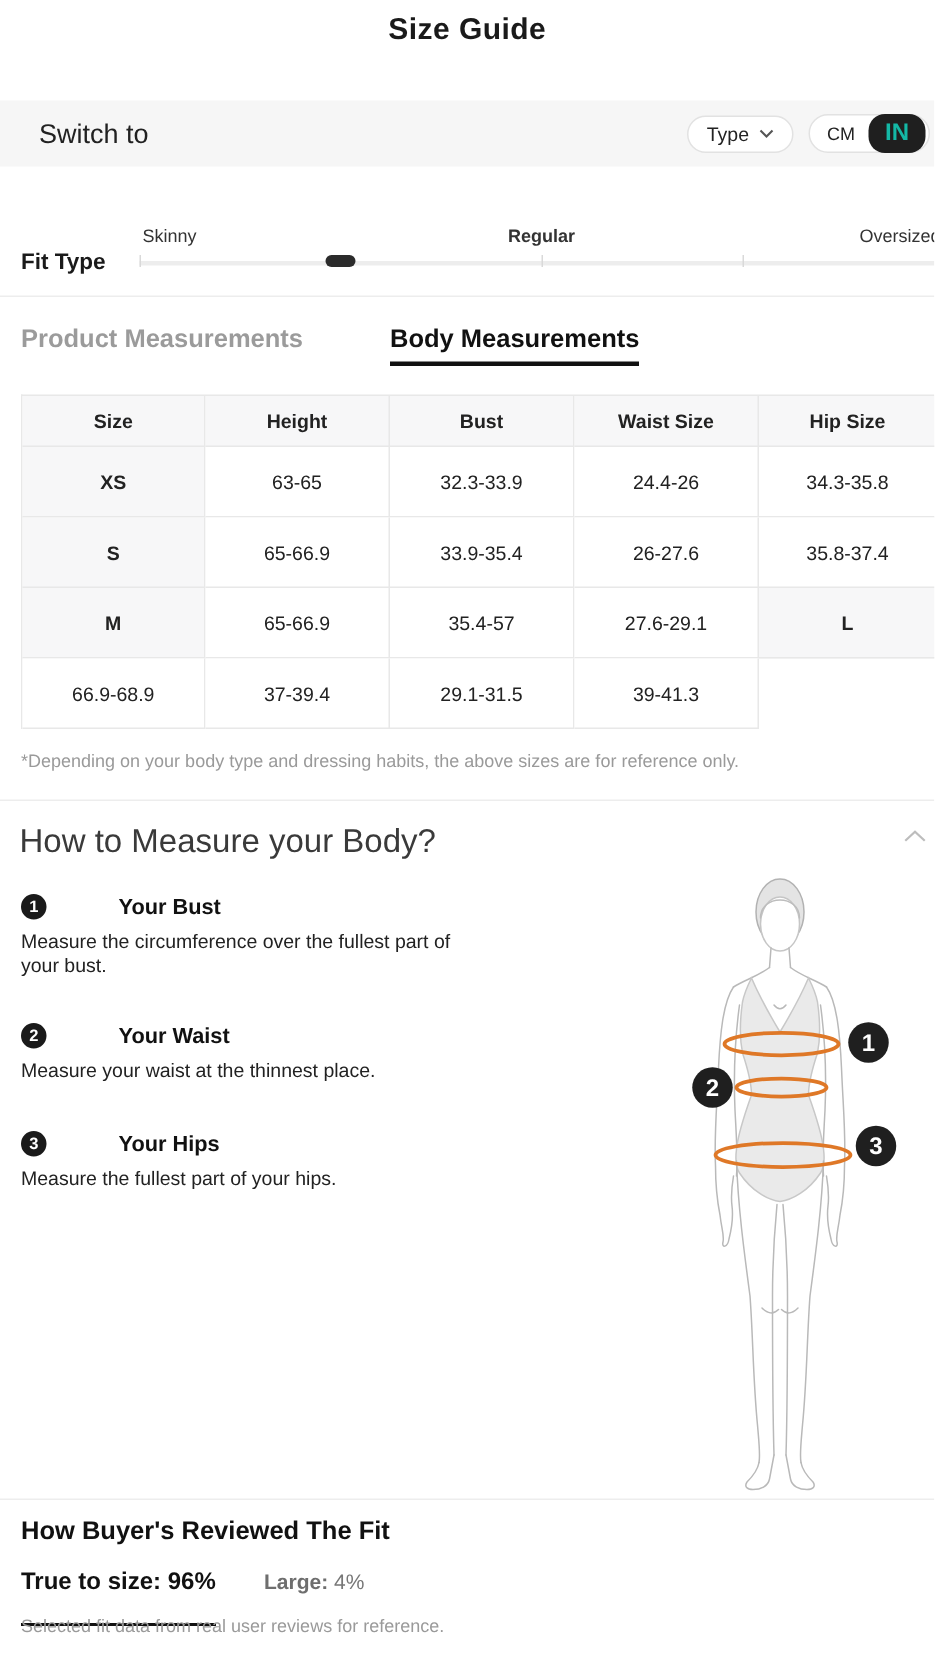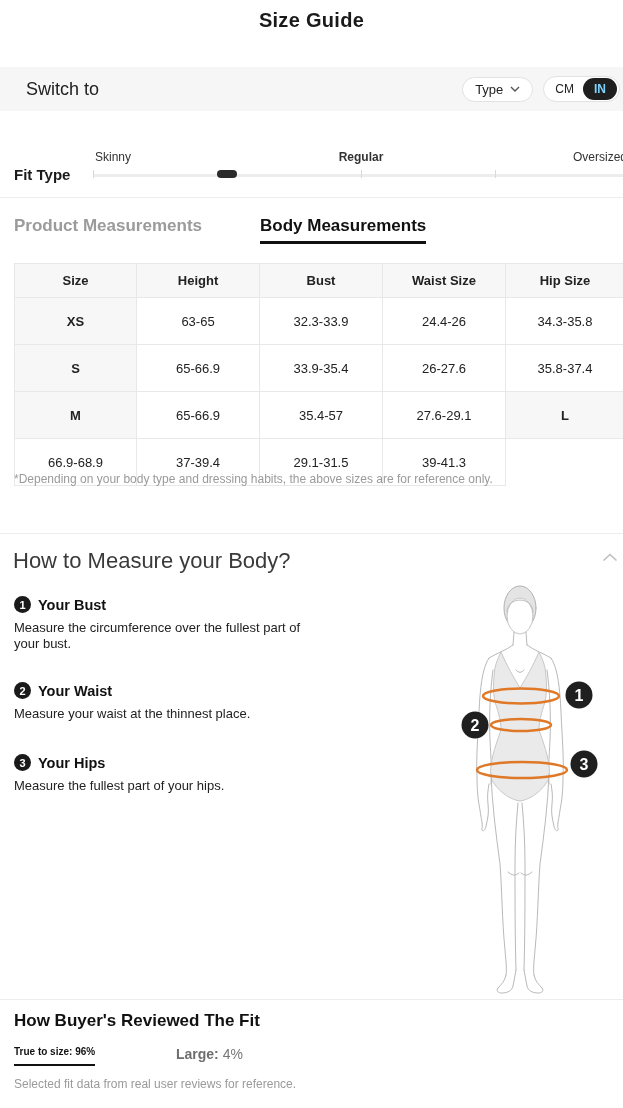--- a/index.html
+++ b/index.html
@@ -19,21 +19,21 @@
   .switch-bar { top:67px; left:0; width:623px; height:44px; background:#f6f6f6;
     display:flex; align-items:center; padding:0 3px 0 26px; }
   .switch-label { font-size:18px; color:#222; }
   .type-btn { margin-left:auto; height:25px; padding:0 12px; background:#fff;
     border:1px solid #e2e2e2; border-radius:14px; display:flex; align-items:center;
     gap:7px; font-size:13px; color:#222; cursor:pointer; }
   .type-btn svg { display:block; }
   .unit-toggle { margin-left:10px; height:26px; background:#fff; border:1px solid #e2e2e2;
     border-radius:14px; display:flex; align-items:center; padding:2px 2px 2px 2px; }
   .unit-cm { font-size:12px; color:#222; padding:0 9px; cursor:pointer; }
-  .unit-in { font-size:12px; font-weight:bold; color:#7dd3fc; background:#1f1f1f;
+  .unit-in { font-size:16px; font-weight:bold; color:#14b8a6; background:#1f1f1f;
     border-radius:11px; padding:4px 11px; cursor:pointer; }
 
   
   .fit-label { top:166px; left:14px; font-size:15px; font-weight:bold; color:#1a1a1a; }
   .slider { top:148px; left:93px; width:530px; height:34px; }
   .slider-opt { position:absolute; top:2px; font-size:12px; color:#333; white-space:nowrap; }
   .opt-0 { left:2px; }
   .opt-1 { left:268px; transform:translateX(-50%);font-weight:bold; }
   .opt-2 { left:480px; }
   .slider-track { position:absolute; top:26px; left:0; width:530px; height:3px; background:#ededed; }
@@ -54,40 +54,40 @@
     display:grid; grid-template-columns:122px 123px 123px 123px 118px;
     grid-auto-rows:47px; border-top:1px solid #e8e8e8; border-left:1px solid #e8e8e8; }
   .size-table > div { display:flex; align-items:center; justify-content:center;
     font-size:13px; border-right:1px solid #e8e8e8; border-bottom:1px solid #e8e8e8;
     background:#fff; color:#222; }
   .size-table > div:nth-child(5n) { border-right:none;text-align:center; }
   .size-table > .th { height:34px; background:#f7f7f8; font-weight:bold; }
   .size-table > .rowhead { background:#f7f7f8; font-weight:bold; }
   .size-table { grid-template-rows:34px 47px 47px 47px 47px; }
 
-  .disclaimer { top:472px; left:14px; font-size:12px; color:#9a9a9a; }
+  .disclaimer { top:500px; left:14px; font-size:12px; color:#9a9a9a; }
 
   
   .measure-heading { top:548px; left:13px; font-size:22px; color:#3a3a3a; }
   .collapse-btn { top:547px; left:599px; width:22px; height:20px; display:flex;
     align-items:center; justify-content:center; cursor:pointer; }
   .step { left:14px; width:308px; }
   .step-0 { top:596px; } .step-1 { top:682px; } .step-2 { top:754px; }
   .step-head { display:flex; align-items:center; gap:7px; }
   .step-num { width:17px; height:17px; border-radius:50%; background:#1a1a1a; color:#fff;
     font-size:11px; font-weight:bold; display:flex; align-items:center; justify-content:center; }
-  .step-title { font-size:14.5px; font-weight:bold; color:#111; }
+  .step-title { font-size:14.5px; font-weight:bold; color:#111;margin-left:41px; }
   .step-desc { margin-top:7px; font-size:13px; line-height:15.5px; color:#222; }
 
   .figure-wrap { top:572px; left:435px; width:170px; height:425px; }
 
   
   .review-heading { top:1011px; left:14px; font-size:17px; font-weight:bold; color:#111; }
-  .stat-true { top:1046px; left:14px; font-size:10px; font-weight:bold; color:#111;
-    padding-bottom:7px; border-bottom:2px solid #111; }
+  .stat-true { top:1046px; left:14px; font-size:16px; font-weight:bold; color:#111;
+    padding-bottom:18px; border-bottom:2px solid #111; }
   .stat-large { top:1046px; left:176px; font-size:14px; color:#777; }
   .stat-large .lbl { font-weight:bold; color:#6e6e6e; }
   .review-footnote { top:1077px; left:14px; font-size:12px; color:#9a9a9a; }
 </style>
 </head>
 <body>
 
 <div id="app">
 
   <div class="abs page-title">Size Guide</div>

